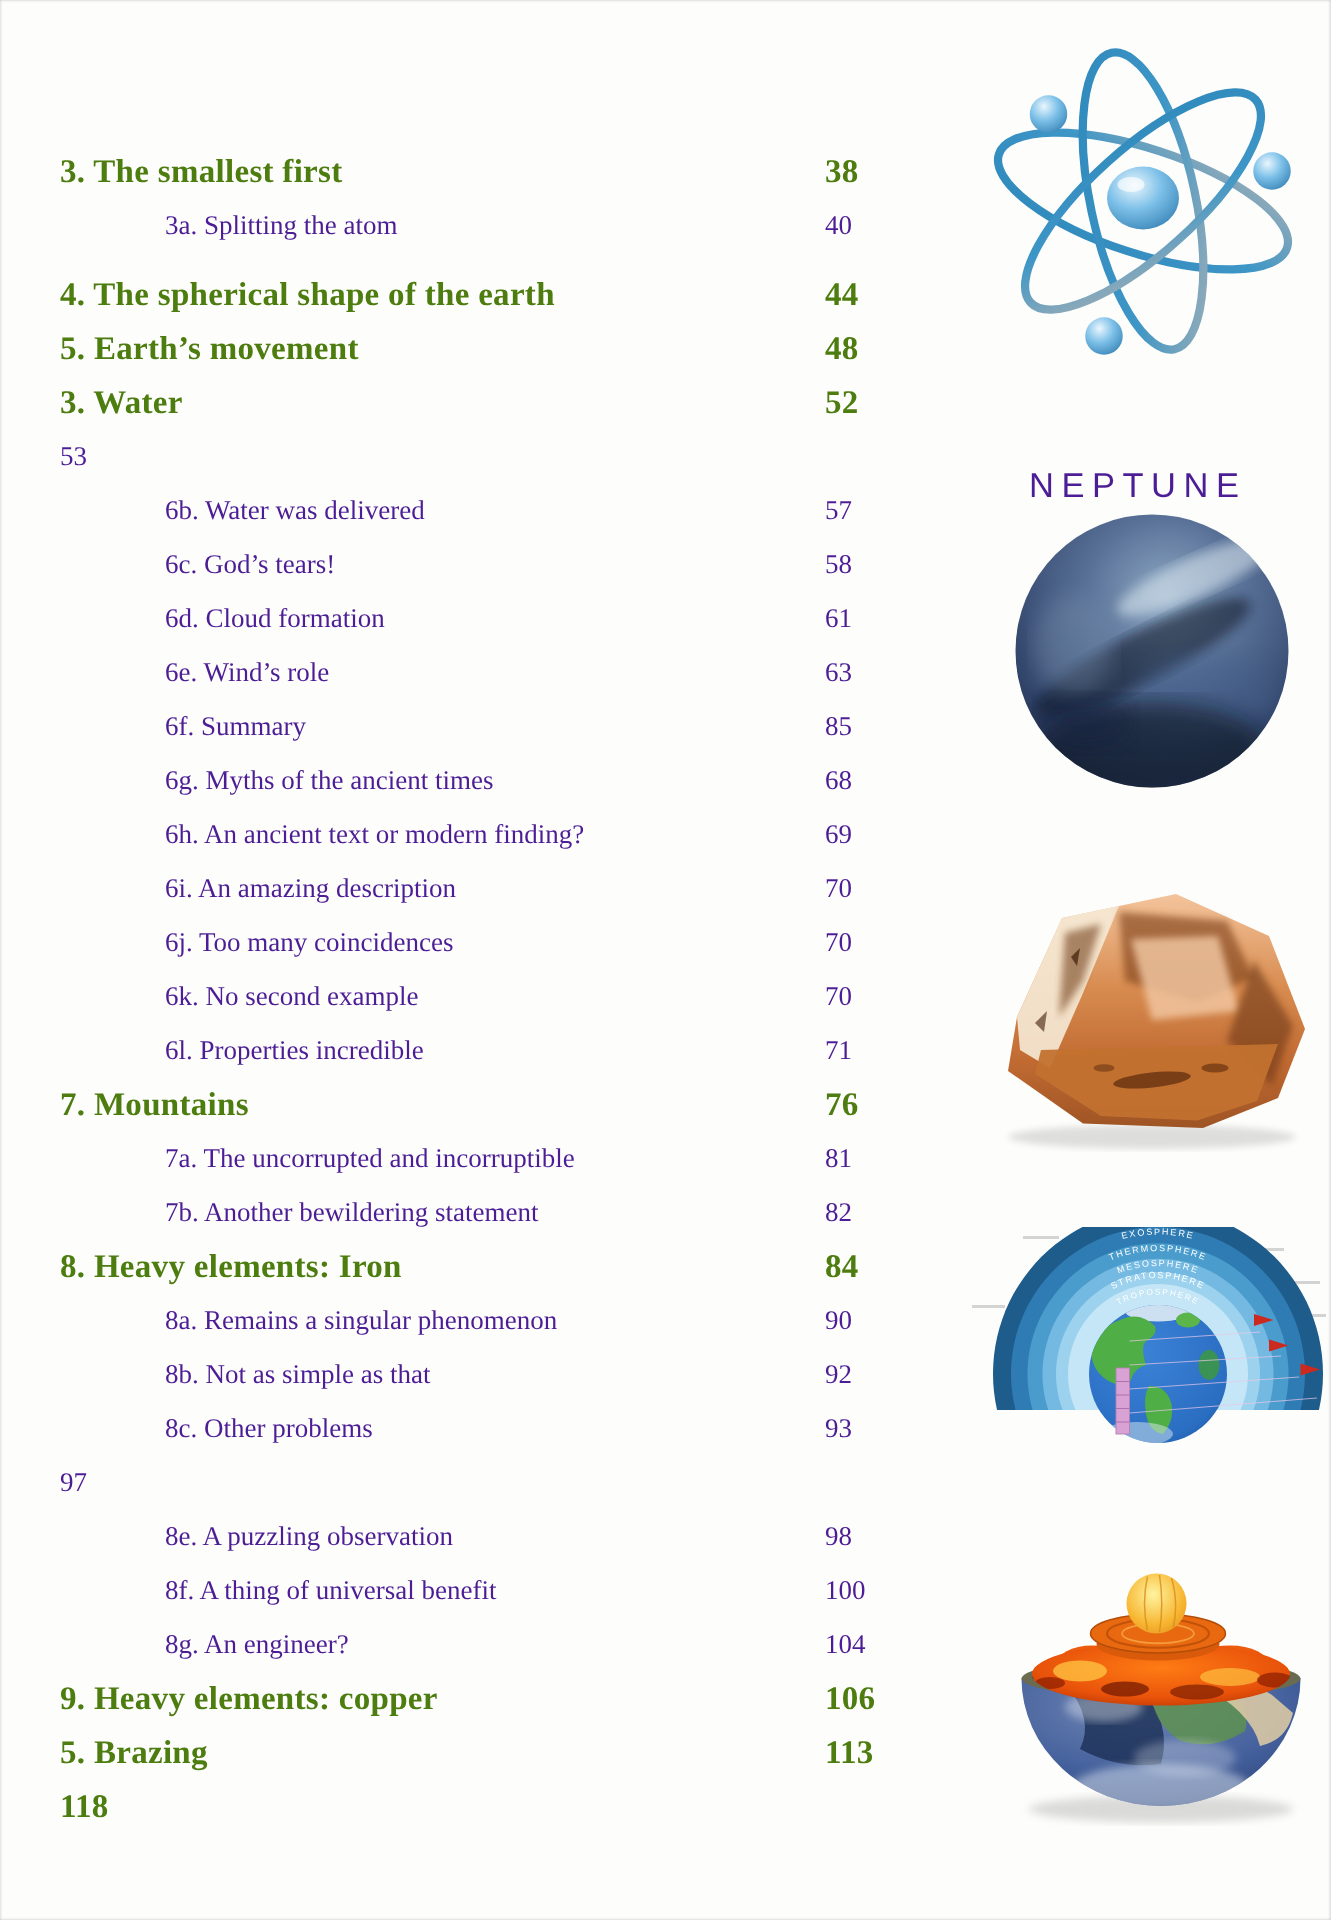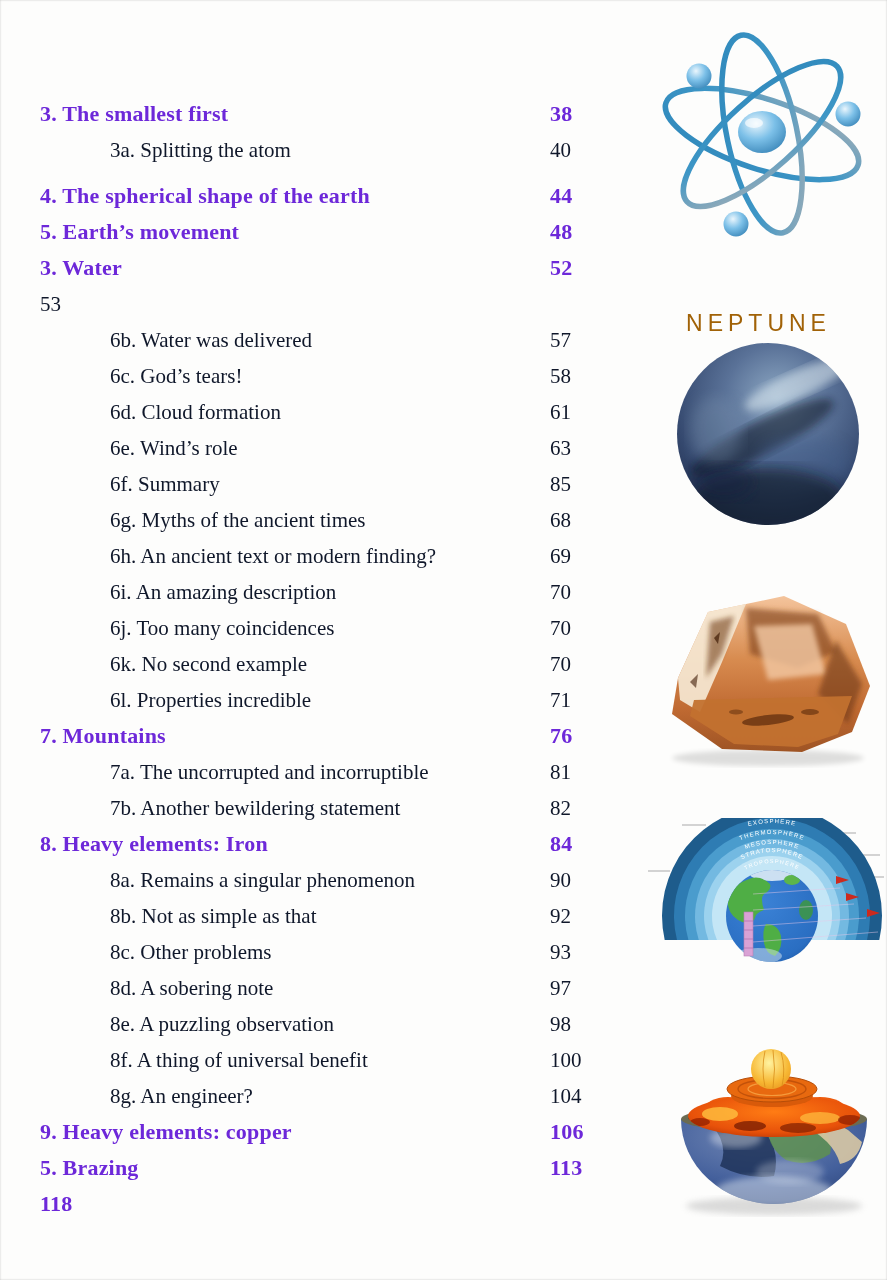--- a/index.html
+++ b/index.html
@@ -6,31 +6,31 @@
   .page{
     position:relative;width:887px;height:1280px;margin:0 auto;
     background:#fdfdfc;overflow:hidden;
     font-family:"Liberation Serif", serif;
     box-shadow:inset 0 0 2px rgba(0,0,0,.25);
   }
   
   .toc{position:absolute;left:40px;top:96px;width:588px;}
   .toc-row{display:flex;height:36px;line-height:36px;white-space:nowrap;}
   .toc-row.gap-before{margin-top:10px;}
-  .toc-row.chapter{color:#6d28d9;font-weight:bold;font-size:22px;letter-spacing:.2px;}
-  .toc-row.section{color:#0f172a;font-size:21px;}
+  .toc-row.chapter{color:#4d7c0f;font-weight:bold;font-size:22px;letter-spacing:.2px;}
+  .toc-row.section{color:#4c1d95;font-size:18px;}
   .toc-row.section .toc-label{padding-left:70px;}
   .toc-label{flex:1;overflow:hidden;}
   .toc-page{width:78px;text-align:left;}
   
   .fig{position:absolute;}
   .neptune-label{
     position:absolute;left:630px;top:310px;width:257px;text-align:center;
     font-family:"Liberation Sans", sans-serif;font-size:23px;font-weight:400;
-    color:#a16207;letter-spacing:5px;
+    color:#4c1d95;letter-spacing:5px;
   }
 </style>
 </head>
 <body>
 
 <div class="page">
 
   <div class="toc">
 
       <div class="toc-row chapter">
@@ -146,21 +146,20 @@
         <span class="toc-label">8b. Not as simple as that</span>
         <span class="toc-page">92</span>
       </div>
 
       <div class="toc-row section">
         <span class="toc-label">8c. Other problems</span>
         <span class="toc-page">93</span>
       </div>
 
       <div class="toc-row section">
-        <span class="toc-label">8d. A sobering note</span>
         <span class="toc-page">97</span>
       </div>
 
       <div class="toc-row section">
         <span class="toc-label">8e. A puzzling observation</span>
         <span class="toc-page">98</span>
       </div>
 
       <div class="toc-row section">
         <span class="toc-label">8f. A thing of universal benefit</span>

